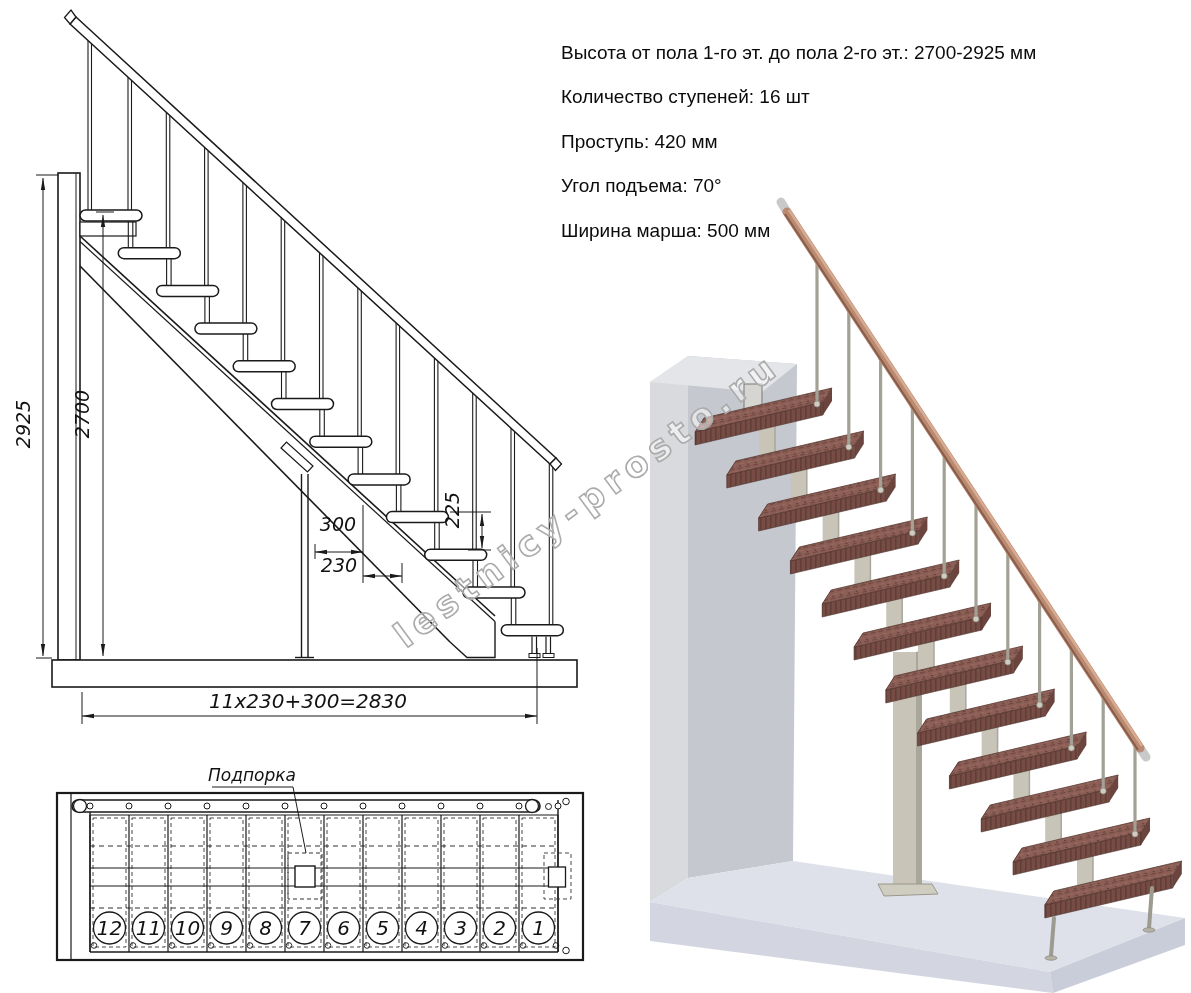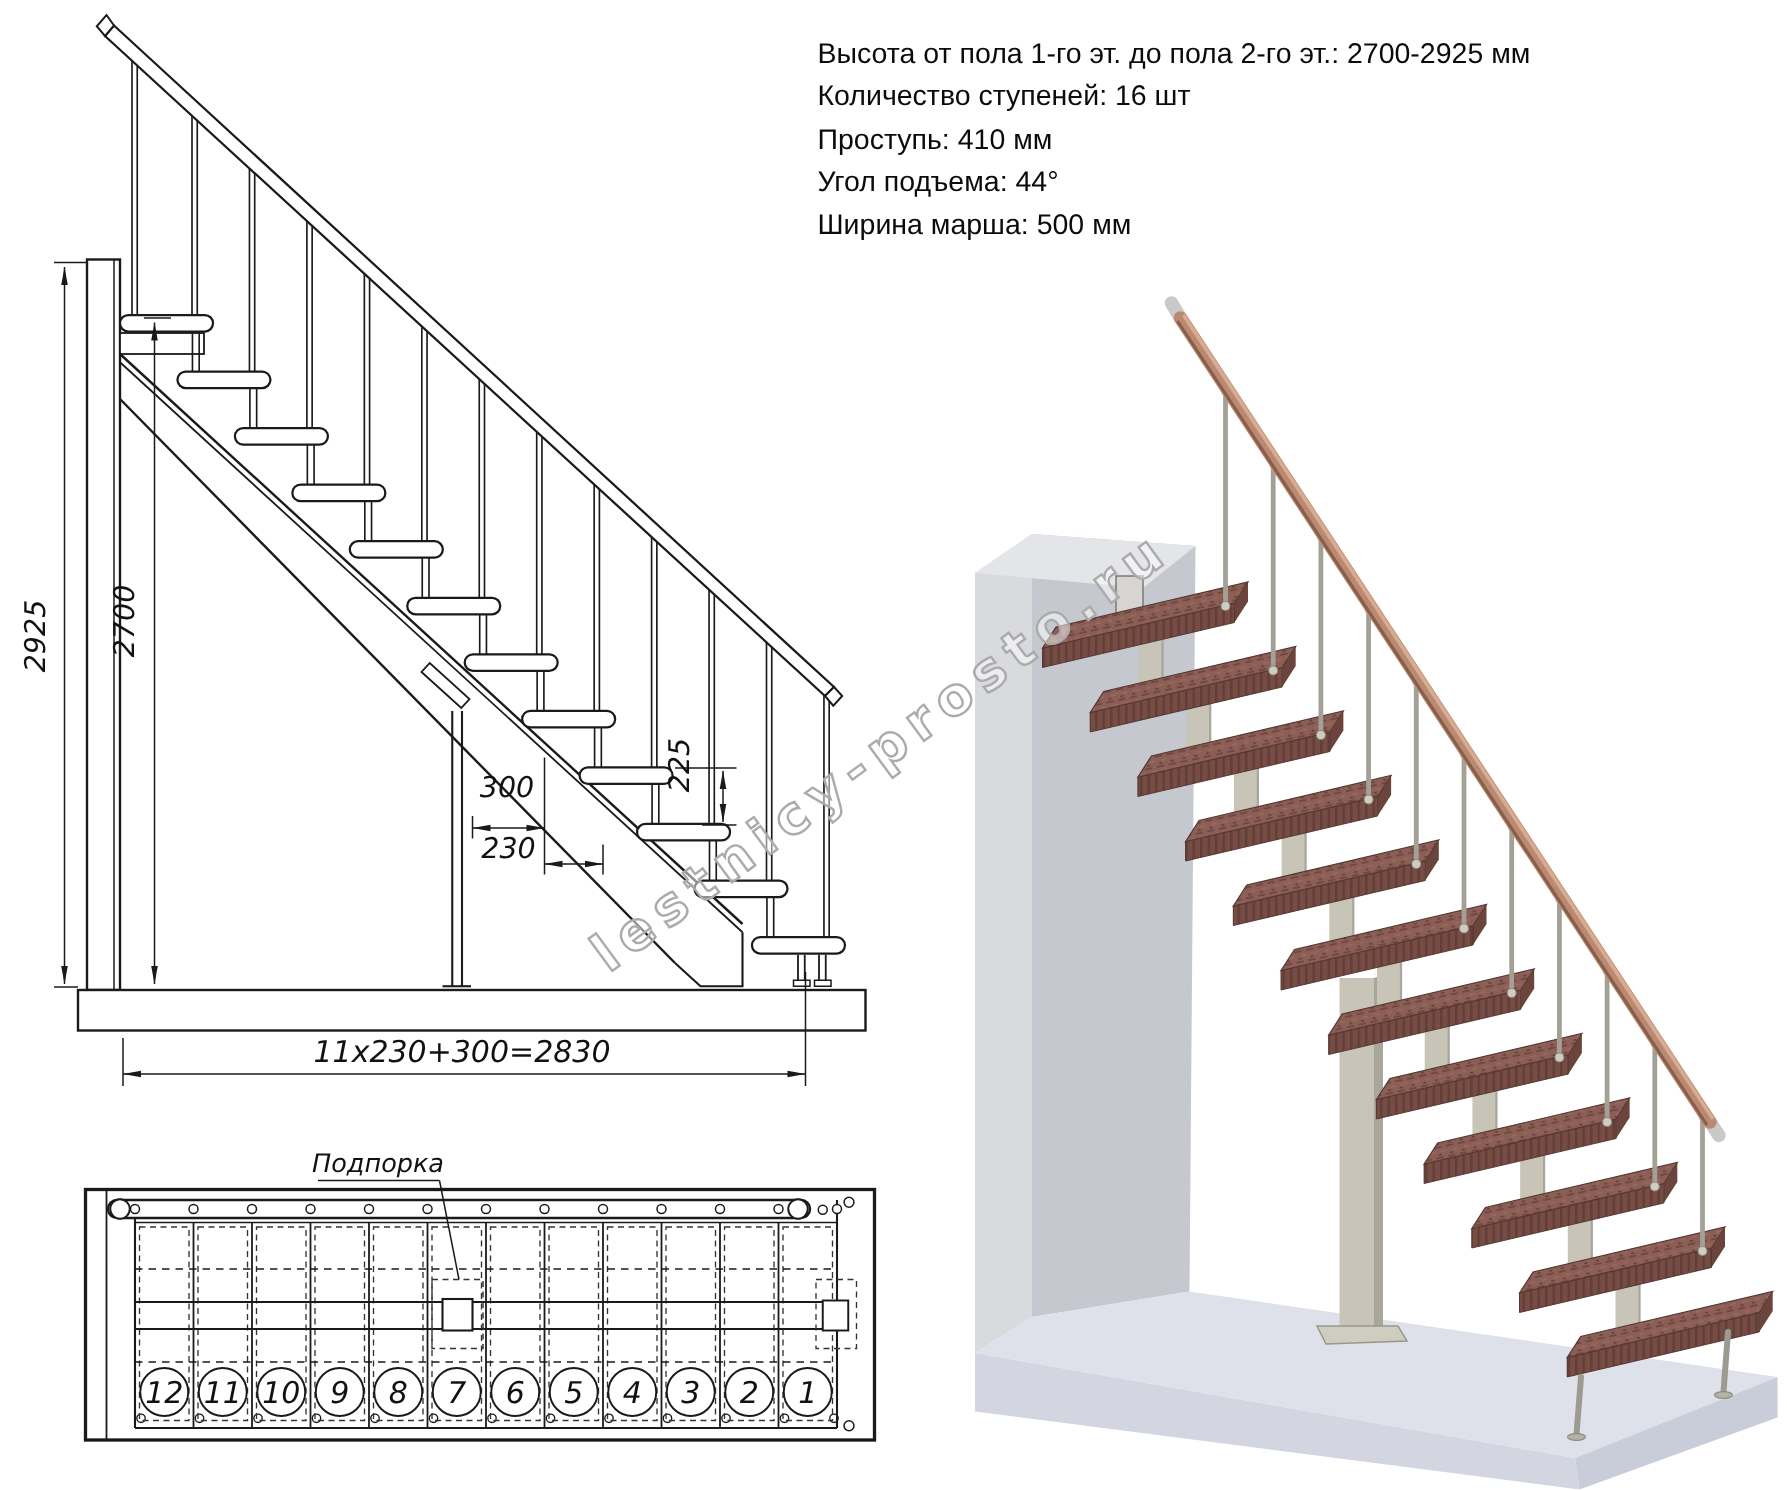--- a/index.html
+++ b/index.html
@@ -1,21 +1,21 @@
 <!DOCTYPE html>
 <html><head>
 <meta charset="utf-8">
 <style>
   html,body{margin:0;padding:0;background:#fff;}
   .canvas{position:relative;width:1191px;height:993px;background:#ffffff;overflow:hidden;
           font-family:"Liberation Sans",sans-serif;}
   svg.scene{position:absolute;left:0;top:0;}
   .specs{position:absolute;left:545px;top:23px;width:560px;color:#0b0b0b;
          font-family:"Liberation Sans",sans-serif;font-size:19px;line-height:28.4px;}
-  .specs p{margin:0;padding:0;white-space:nowrap;}
+  .specs p{margin:16px;padding:0;white-space:nowrap;}
   text{font-family:"DejaVu Sans",sans-serif;}
   .dim{font-style:italic;font-size:19px;fill:#111;}
   .dimbig{font-style:italic;font-size:20px;fill:#111;}
   .stepnum{font-style:italic;font-size:20px;fill:#111;}
   .callout{font-style:italic;font-size:17px;fill:#111;}
   .wm{font-weight:bold;font-size:35px;letter-spacing:3px;
       fill:rgba(255,255,255,0.5);stroke:#ababab;stroke-width:1.6px;}
 </style>
 </head>
 <body>
@@ -485,17 +485,17 @@
     </g>
 
     <g>
       <text class="wm" transform="translate(593,511) rotate(-36.4)" text-anchor="middle" textLength="465">lestnicy-prosto.ru</text>
     </g>
   </svg>
 
   <div class="specs">
     <p>Высота от пола 1-го эт. до пола 2-го эт.: 2700-2925 мм</p>
     <p>Количество ступеней: 16 шт</p>
-    <p>Проступь: 410 мм</p>
-    <p>Угол подъема: 44°</p>
+    <p>Проступь: 420 мм</p>
+    <p>Угол подъема: 70°</p>
     <p>Ширина марша: 500 мм</p>
   </div>
 </div>
 
 </body></html>

